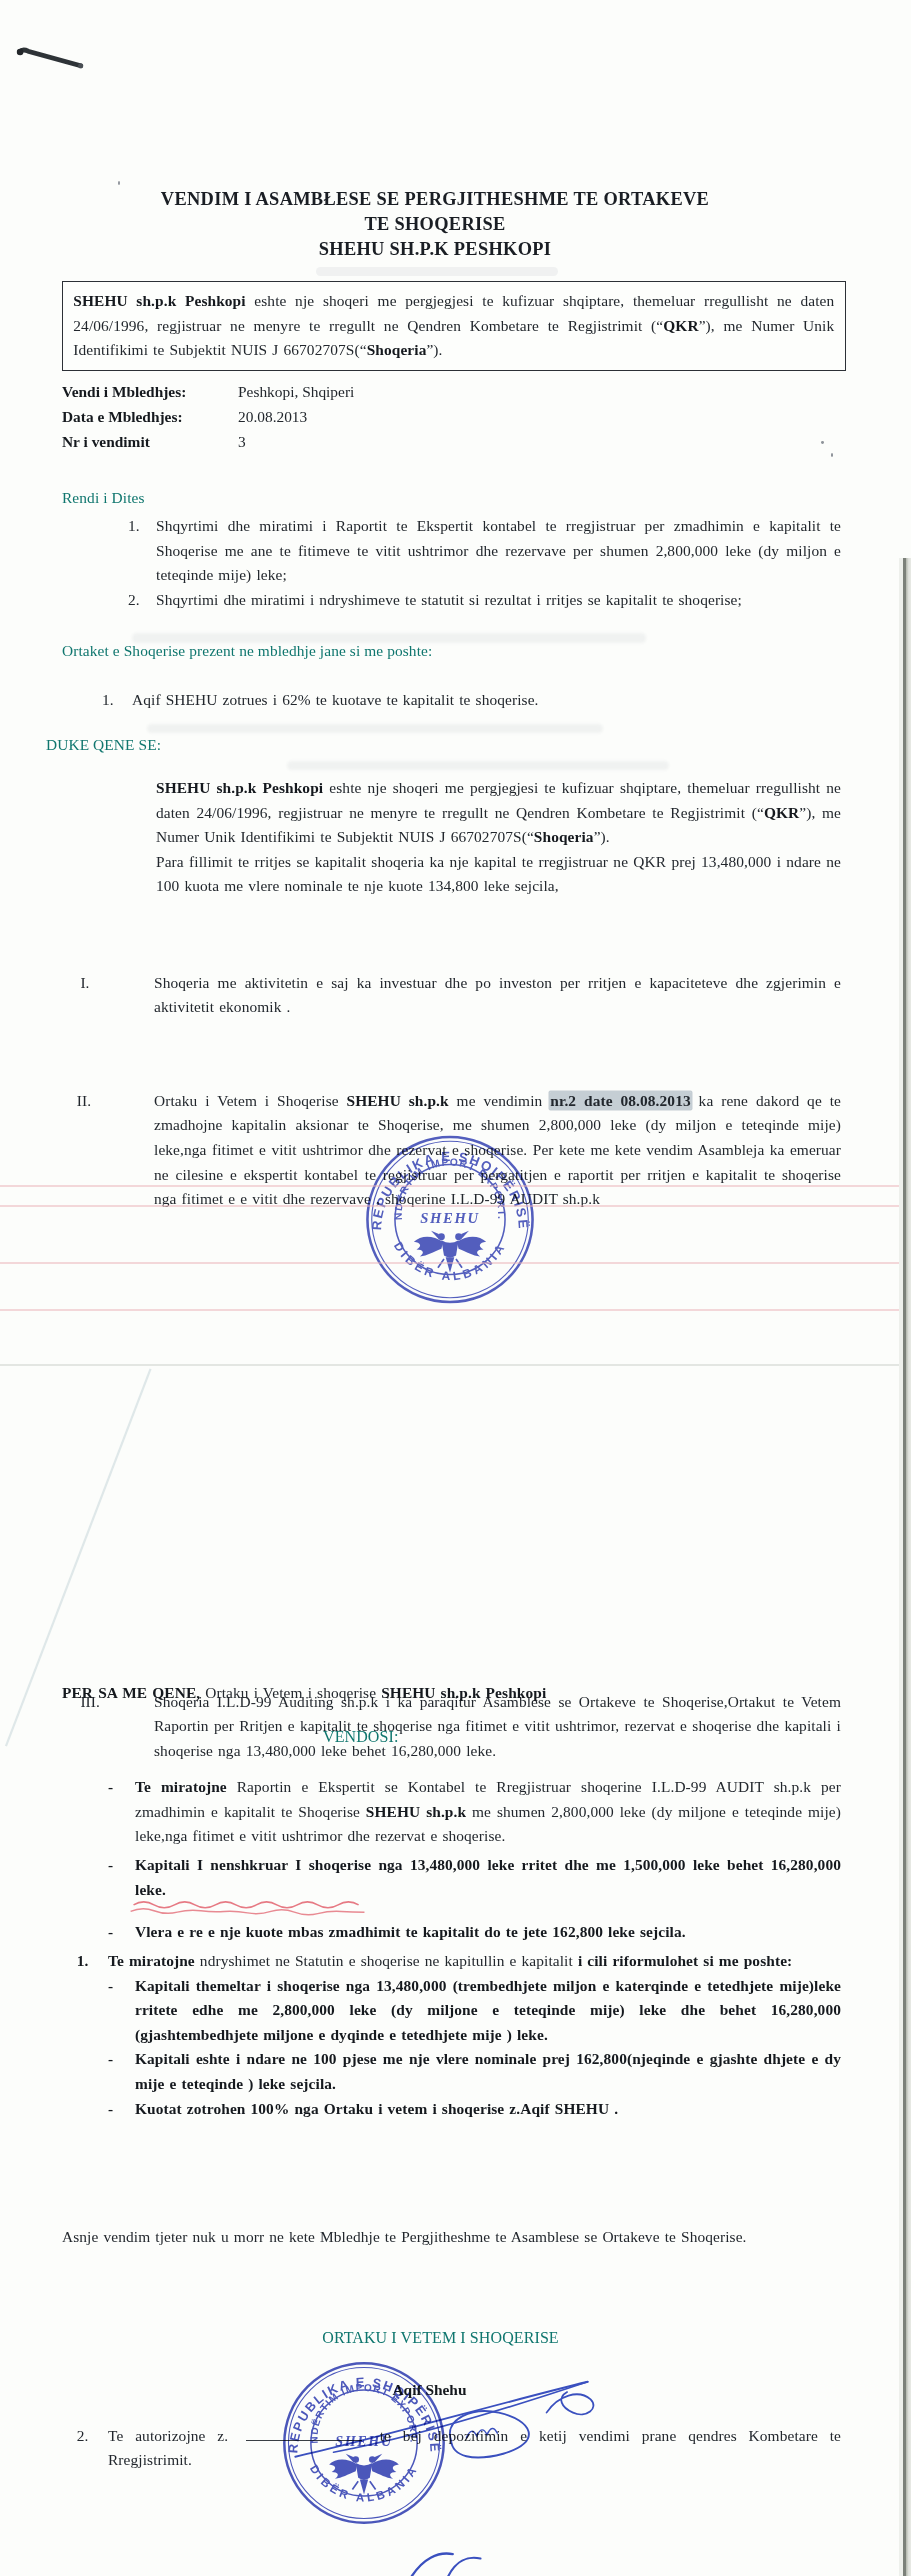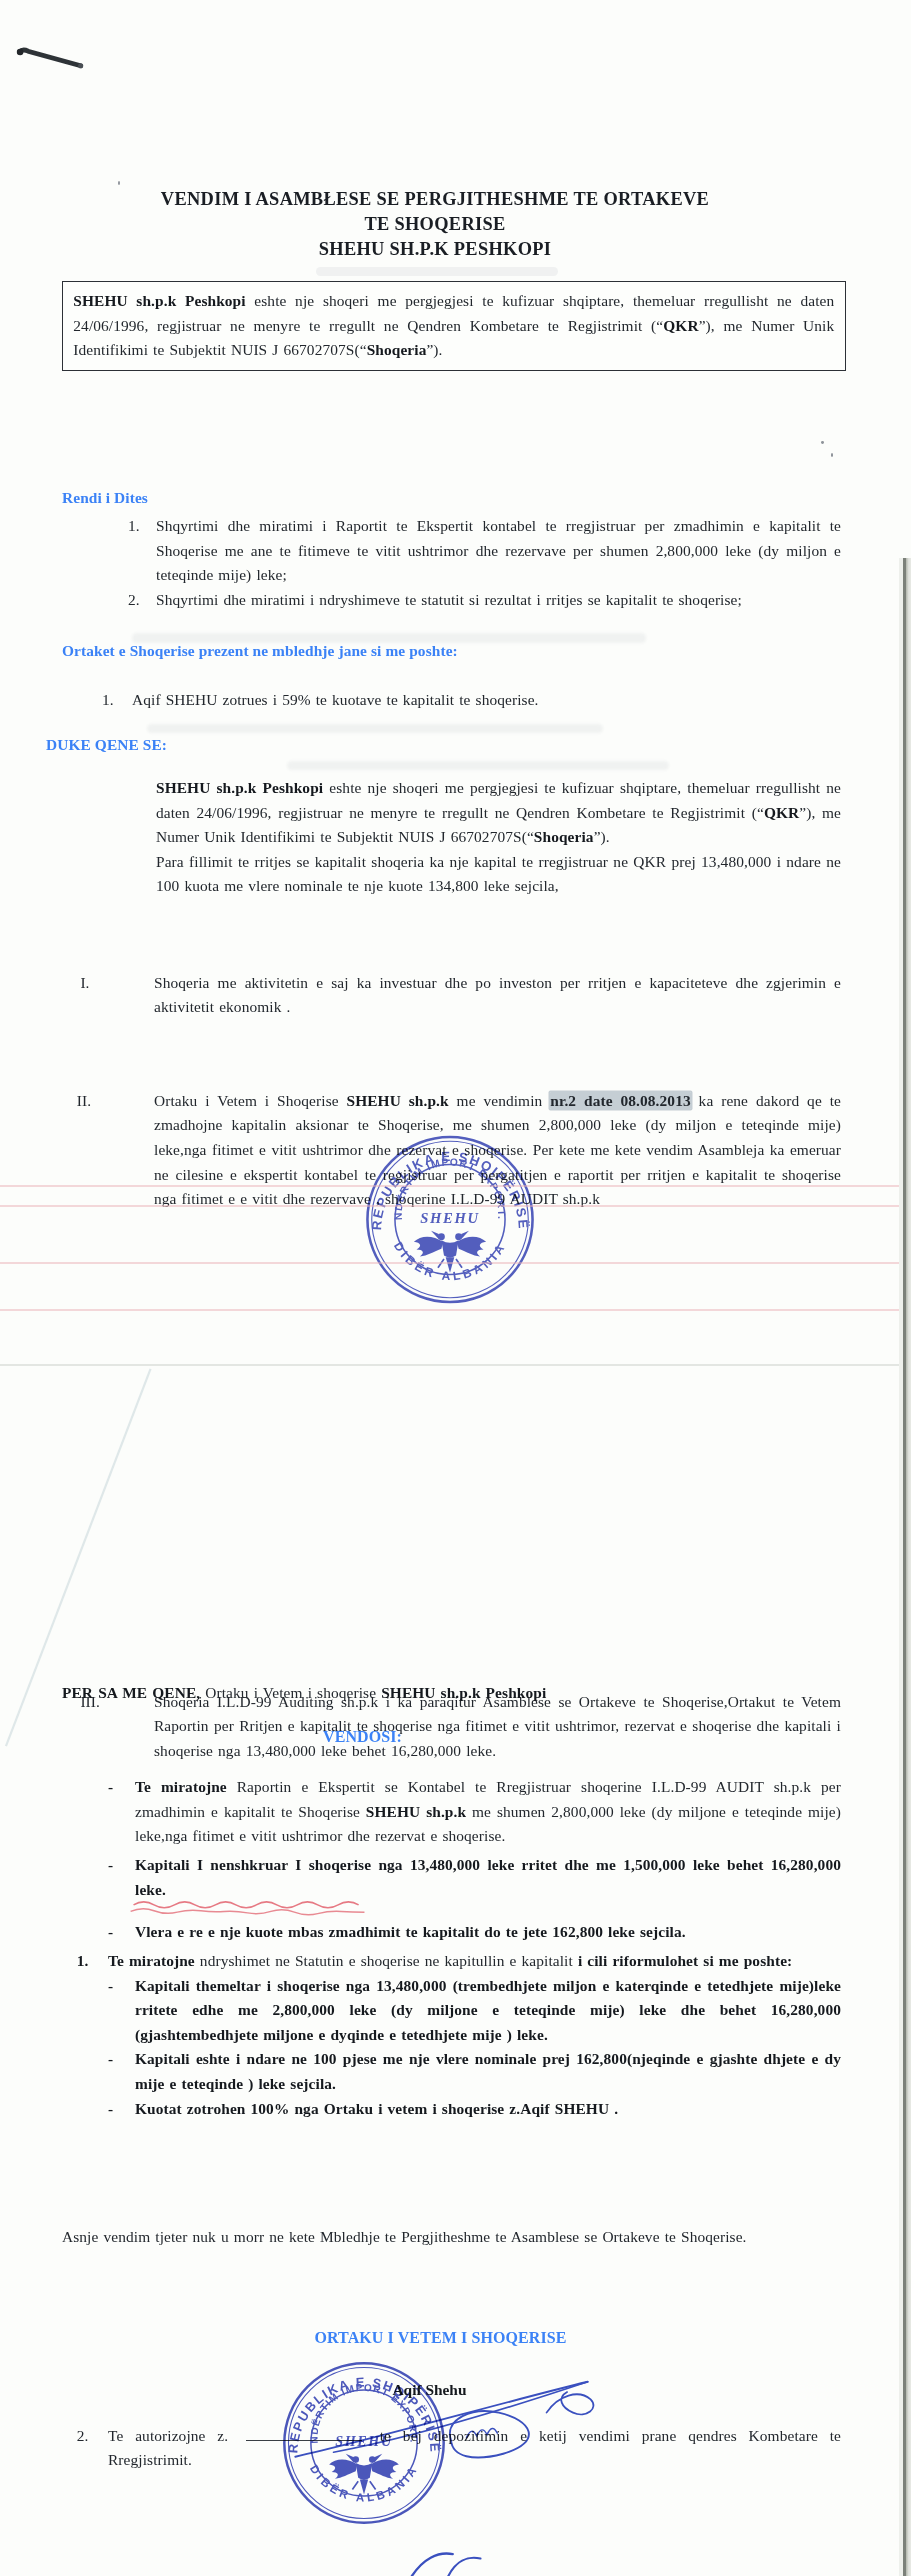--- a/index.html
+++ b/index.html
@@ -16,21 +16,21 @@
   
   .title{left:0;top:187px;width:870px;text-align:center;font-weight:700;font-size:18.4px;line-height:25px;letter-spacing:0.3px;color:#1a1e24;}
   
   .introbox{left:62px;top:281px;width:761px;border:1.5px solid #2c3036;padding:7.3px 10.3px;background:rgba(255,255,255,.4);}
   
   .meta{left:62px;top:379px;width:661px;}
   .meta .row{display:flex;line-height:25px;}
   .meta .lbl{width:176px;font-weight:700;color:#15191e;font-size:15.4px;}
   .meta .val{font-size:15.4px;}
   
-  .h{font-weight:700;font-size:15.4px;color:#3b82f6;letter-spacing:0.1px;}
+  .h{font-weight:400;font-size:15.4px;color:#0f766e;letter-spacing:0.1px;}
   
   .hang{position:relative;}
   .hang .mk{position:absolute;top:0;}
   
   .hl{background:#c5ced4;box-shadow:0 0 0 1.5px #c5ced4;border-radius:0.7px;font-weight:bold;}
   
   .squig{position:absolute;pointer-events:none;}
   
   svg.ink{position:absolute;mix-blend-mode:multiply;}
   .stamp text{fill:#3c49b8;}
@@ -67,39 +67,53 @@
     <div>VENDIM I  ASAMBŁESE SE PERGJITHESHME TE ORTAKEVE</div>
     <div>TE SHOQERISE</div>
     <div>SHEHU SH.P.K PESHKOPI</div>
   </div>
   <div class="abs smudge" style="left:316px;top:267px;width:242px;height:8.8px"></div>
 
   <div class="abs introbox txt">
     <span class="b">SHEHU sh.p.k Peshkopi</span><span> eshte nje shoqeri me pergjegjesi te kufizuar shqiptare, themeluar rregullisht ne daten 24/06/1996, regjistruar ne menyre te rregullt ne Qendren Kombetare te Regjistrimit (“</span><span class="b">QKR</span><span>”), me Numer Unik Identifikimi te Subjektit NUIS J 66702707S(“</span><span class="b">Shoqeria</span><span>”).</span>
   </div>
 
+  <div class="abs meta">
+    <div class="row">
+      <span class="lbl">Vendi i Mbledhjes:</span>
+      <span class="val">Peshkopi, Shqiperi</span>
+    </div>
+    <div class="row">
+      <span class="lbl">Data e Mbledhjes:</span>
+      <span class="val">20.08.2013</span>
+    </div>
+    <div class="row">
+      <span class="lbl">Nr i vendimit</span>
+      <span class="val">3</span>
+    </div>
+  </div>
 
   <div class="abs h" style="left:62px;top:489px">Rendi i Dites</div>
   <div class="abs" style="left:62px;top:514px;width:779px">
     <div class="txt hang" style="padding-left:94px">
       <span class="mk" style="left:66px">1.</span>
       <span>Shqyrtimi dhe miratimi i Raportit te Ekspertit kontabel te rregjistruar per zmadhimin e kapitalit te Shoqerise me ane te fitimeve te vitit ushtrimor dhe rezervave per shumen 2,800,000 leke (dy miljon e teteqinde mije) leke;</span>
     </div>
     <div class="txt hang" style="padding-left:94px">
       <span class="mk" style="left:66px">2.</span>
       <span>Shqyrtimi dhe miratimi i ndryshimeve te statutit si rezultat i rritjes se kapitalit te shoqerise;</span>
     </div>
   </div>
 
   <div class="abs ghost" style="left:132px;top:633px;width:514px;height:10.3px"></div>
 
   <div class="abs h" style="left:62px;top:642px">Ortaket e Shoqerise prezent ne mbledhje jane si me poshte:</div>
   <div class="abs txt hang" style="left:62px;top:688px;width:779px;padding-left:70px;box-sizing:border-box">
     <span class="mk" style="left:40px">1.</span>
-    <span>Aqif SHEHU zotrues i 59% te kuotave te kapitalit te shoqerise.</span>
+    <span>Aqif SHEHU zotrues i 62% te kuotave te kapitalit te shoqerise.</span>
   </div>
 
   <div class="abs ghost" style="left:147px;top:724px;width:456px;height:8.8px"></div>
 
   <div class="abs h" style="left:46px;top:736px">DUKE QENE SE:</div>
   <div class="abs ghost" style="left:287px;top:761px;width:382px;height:8.8px"></div>
   <div class="abs txt" style="left:156px;top:776px;width:685px">
     <div>
       <span class="b">SHEHU sh.p.k Peshkopi</span><span> eshte nje shoqeri me pergjegjesi te kufizuar shqiptare, themeluar rregullisht ne daten 24/06/1996, regjistruar ne menyre te rregullt ne Qendren Kombetare te Regjistrimit (“</span><span class="b">QKR</span><span>”), me Numer Unik Identifikimi te Subjektit NUIS J 66702707S(“</span><span class="b">Shoqeria</span><span>”).</span>
     </div>

